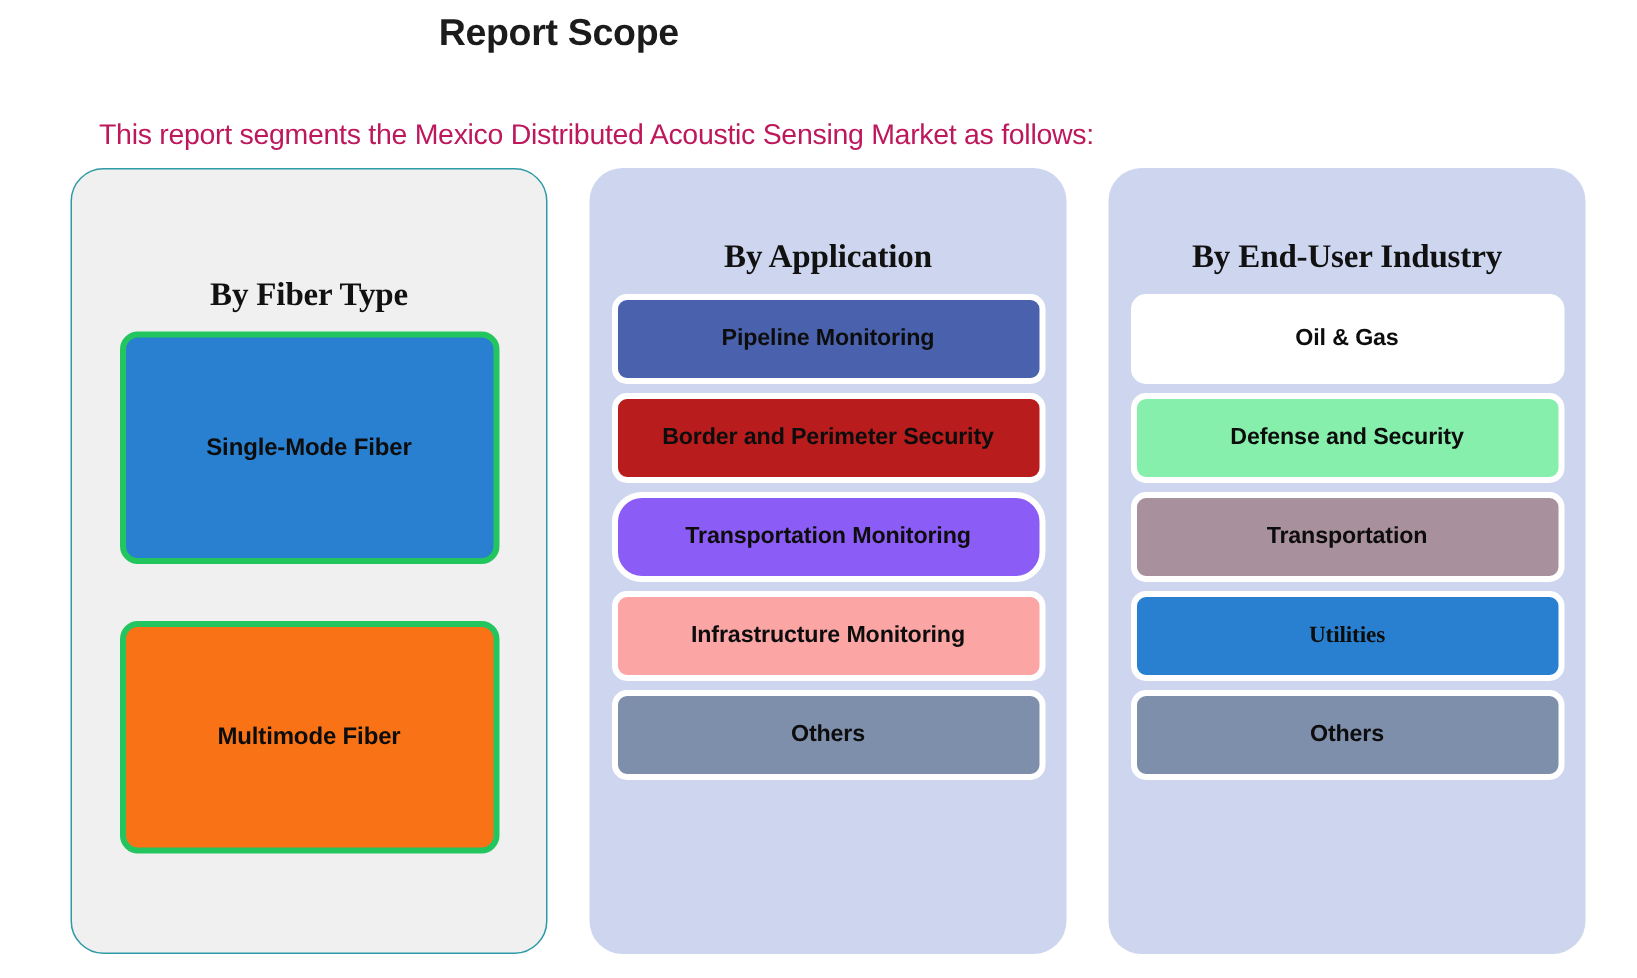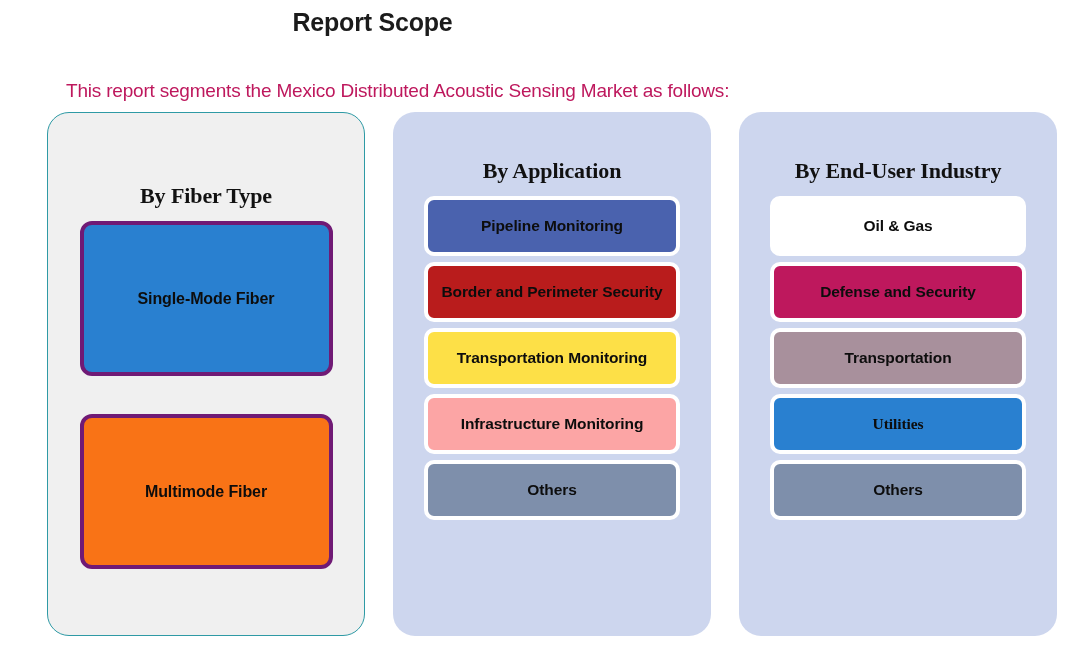--- a/index.html
+++ b/index.html
@@ -92,37 +92,37 @@
     align-items: center;
   }
 
   
   .fiber-items { margin-top: 12px; gap: 38px; }
 
   .fiber-card {
     width: 253px;
     height: 155px;
     border-radius: 12px;
-    border: 4px solid #701a75;
+    border: 4px solid #22c55e;
     box-sizing: border-box;
     display: flex;
     align-items: center;
     justify-content: center;
     font-size: 16px;
     font-weight: bold;
     color: #0d0d0d;
     text-align: center;
     letter-spacing: -0.1px;
   }
 
   
   .chip-items { margin-top: 12px; gap: 6px; }
 
   .chip {
-    width: 256px;
+    width: 289px;
     height: 60px;
     border-radius: 10px;
     border: 4px solid #ffffff;
     box-sizing: border-box;
     display: flex;
     align-items: center;
     justify-content: center;
     font-size: 15.5px;
     font-weight: bold;
     color: #0d0d0d;
@@ -147,30 +147,30 @@
       <div class="fiber-card" style="background-color: rgb(41, 128, 208);">Single-Mode Fiber</div>
       <div class="fiber-card" style="background-color: #f97316; text-align: center;">Multimode Fiber</div>
     </div>
   </div>
 
   <div class="column column-app">
     <div class="column-header">By Application</div>
     <div class="items chip-items">
       <div class="chip" style="background-color: rgb(74, 98, 174);">Pipeline Monitoring</div>
       <div class="chip" style="background-color: #b91c1c;">Border and Perimeter Security</div>
-      <div class="chip" style="background-color: #fde047;">Transportation Monitoring</div>
+      <div class="chip" style="background-color: #8b5cf6; border-radius: 20px;">Transportation Monitoring</div>
       <div class="chip" style="background-color: #fca5a5;">Infrastructure Monitoring</div>
       <div class="chip" style="background-color: rgb(126, 143, 171);">Others</div>
     </div>
   </div>
 
   <div class="column column-enduser">
     <div class="column-header">By End-User Industry</div>
     <div class="items chip-items">
       <div class="chip" style="background-color: #ffffff;">Oil &amp; Gas</div>
-      <div class="chip" style="background-color: #be185d;">Defense and Security</div>
+      <div class="chip" style="background-color: #86efac;">Defense and Security</div>
       <div class="chip" style="background-color: rgb(168, 144, 156);">Transportation</div>
       <div class="chip" style="background-color: rgb(41, 128, 208); font-family: Liberation Serif, serif;">Utilities</div>
       <div class="chip" style="background-color: rgb(126, 143, 171);">Others</div>
     </div>
   </div>
 
 </div>
 
 </body></html>

